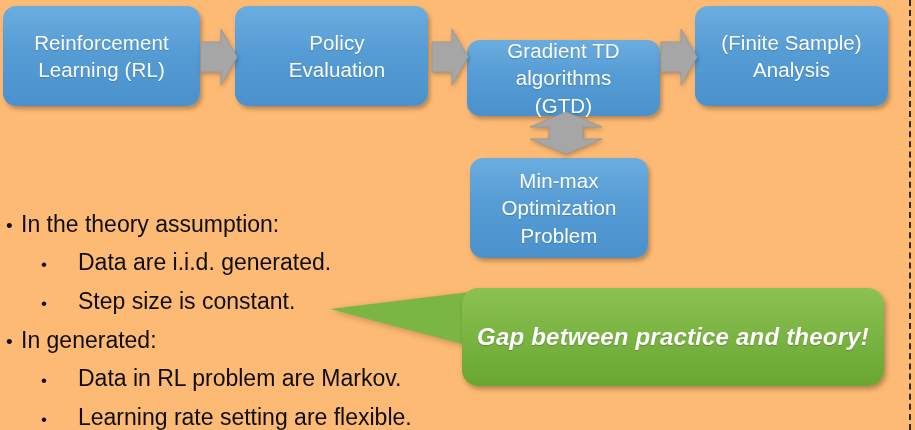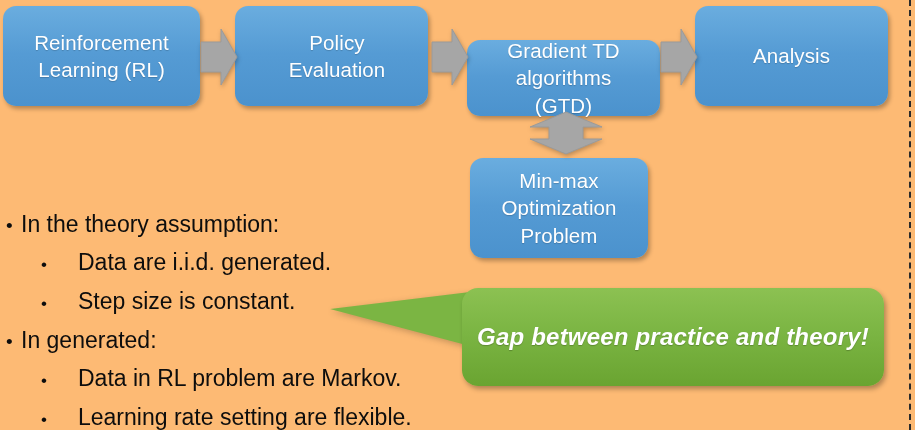--- a/index.html
+++ b/index.html
@@ -168,20 +168,21 @@
   <div class="pbox" id="box-gtd">
     <div>
       <span class="pbox-label">Gradient TD</span>
       <span class="pbox-label">algorithms</span>
       <span class="pbox-label">(GTD)</span>
     </div>
   </div>
 
   <div class="pbox" id="box-conv">
     <div>
+      <span class="pbox-label">(Finite Sample)</span>
       <span class="pbox-label">Analysis</span>
     </div>
   </div>
 
   <div class="pbox" id="box-minmax">
     <div>
       <span class="pbox-label">Min-max</span>
       <span class="pbox-label">Optimization</span>
       <span class="pbox-label">Problem</span>
     </div>

